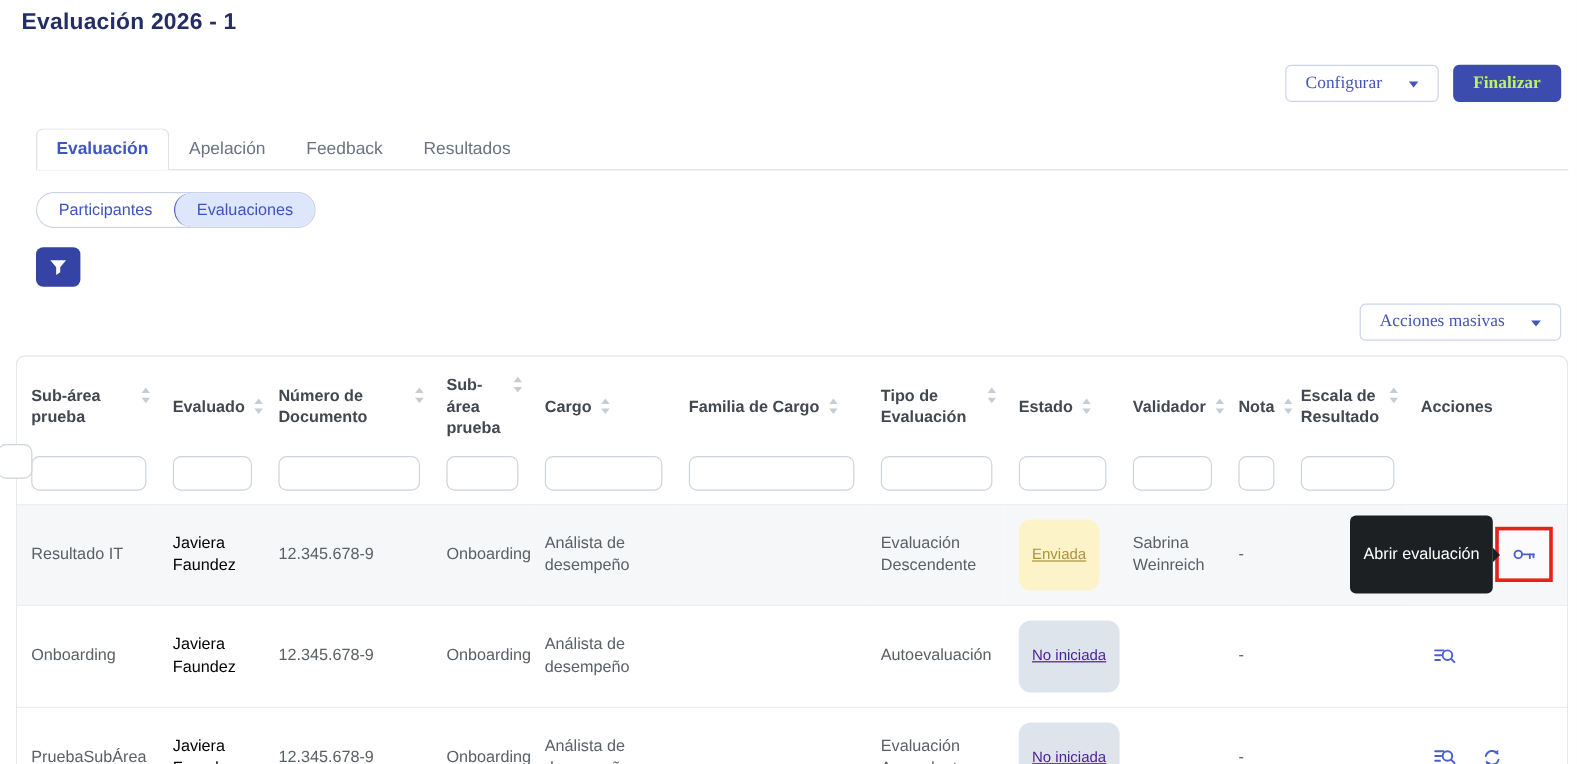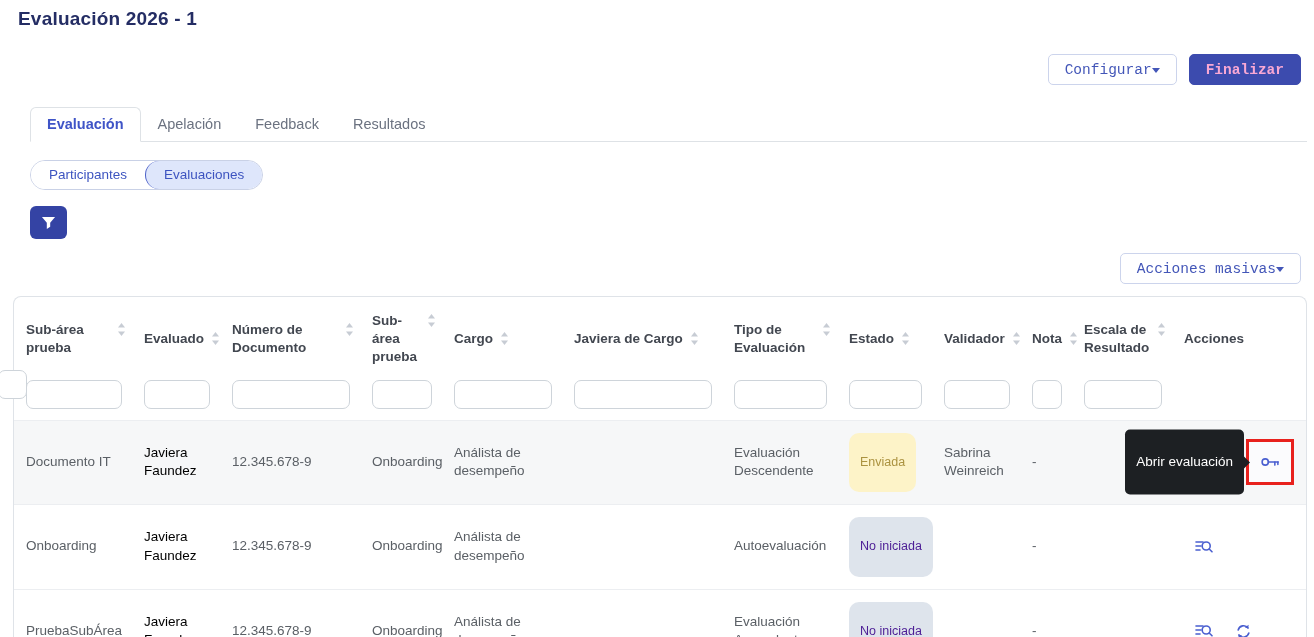--- a/index.html
+++ b/index.html
@@ -3,24 +3,24 @@
 <meta charset="utf-8">
 <style>
   * { margin:0; padding:0; box-sizing:border-box; }
   html,body { width:1314px; height:637px; overflow:hidden; background:#ffffff;
               font-family:"Liberation Sans", sans-serif; }
   body { position:relative; }
 
   
   .page-title { margin:8px 0 0 18px; font-size:19px; font-weight:700; color:#242d64; letter-spacing:.2px; }
   .header-actions { display:flex; justify-content:flex-end; gap:12px; margin:24px 13px 0 0; }
-  .btn { font-family:Liberation Mono, monospace; font-size:14.5px; border-radius:5px; height:31px; padding:0 16px;
-         cursor:pointer; display:inline-flex; align-items:center; gap:0; }
+  .btn { font-family:Liberation Serif, serif; font-size:14.5px; border-radius:5px; height:31px; padding:0 16px;
+         cursor:pointer; display:inline-flex; align-items:center; gap:22px; }
   .btn-outline { background:#fff; color:#4356b8; border:1px solid #ccd4ec; }
-  .btn-solid { background:#3c4bae; color:#f9a8d4; border:1px solid #3c4bae; font-weight:700; }
+  .btn-solid { background:#3c4bae; color:#bef264; border:1px solid #3c4bae; font-weight:700; }
   .caret { width:0; height:0; border-left:4.5px solid transparent; border-right:4.5px solid transparent;
            border-top:5px solid currentColor; display:inline-block; margin-top:2px; }
 
   
   .tabs { display:flex; margin:22px 7px 0 30px; border-bottom:1px solid #dee2e6; }
   .tab { font-size:14.5px; color:#6b7280; padding:8px 16px 9px; cursor:pointer; border:1px solid transparent;
          border-radius:6px 6px 0 0; margin-bottom:-1px; background:transparent; }
   .tab.active { background:#fff; border-color:#dee2e6 #dee2e6 #ffffff; color:#3f54c7; font-weight:700; }
 
   
@@ -44,21 +44,21 @@
   .th-inner { display:flex; align-items:flex-start; gap:7px; line-height:1.35; }
   .sort-icon { flex:none; margin-top:1px; }
   .filters td { padding:0 10px 11px 12px; }
   .filters input { width:100%; max-width:150px; height:29px; border:1px solid #ced4da; border-radius:7px;
                    background:#fff; font-family:inherit; font-size:13px; padding:0 8px; }
   tbody td { font-size:13.5px; color:#5b6066; padding:12px 6px 12px 12px; border-top:1px solid #eceef1;
              vertical-align:middle; line-height:1.4; }
   tbody tr.hovered td { background:#f6f7f8; }
   a.link { color:#000000; text-decoration:none; cursor:pointer; }
 
-  .badge { display:inline-block; font-size:12.5px; padding:21px 11px; border-radius:10px; white-space:nowrap; }
+  .badge { display:inline-block; font-size:12.5px; padding:21px 11px; border-radius:10px; white-space:nowrap;text-decoration:underline; }
   .badge-sent { background:#fdf3c8; color:#ab9240; }
   .badge-muted { background:#dee4ec; color:#4c1d95; }
 
   .actions-cell { position:relative; }
   .act-inner { display:flex; align-items:center; gap:16px; padding-left:8px; }
   .act-inner.right { justify-content:flex-end; padding-right:6px; }
   .icon-btn { background:none; border:none; cursor:pointer; padding:2px; display:inline-flex; }
 
   .tooltip { position:absolute; right:62px; top:50%; transform:translateY(-50%);
              background:#1d2023; color:#fff; font-size:13.5px; padding:23px 11px; border-radius:5px;
@@ -174,21 +174,21 @@
             <div class="th-inner">
               <span>Cargo</span>
               <svg class="sort-icon" width="9" height="15" viewBox="0 0 9 15">
                 <path d="M4.5 1 L8 5.6 H1 Z" fill="#c7ccd4"></path>
                 <path d="M4.5 14 L1 9.4 H8 Z" fill="#c7ccd4"></path>
               </svg>
             </div>
           </th>
         <th>
             <div class="th-inner">
-              <span>Javiera de Cargo</span>
+              <span>Familia de Cargo</span>
               <svg class="sort-icon" width="9" height="15" viewBox="0 0 9 15">
                 <path d="M4.5 1 L8 5.6 H1 Z" fill="#c7ccd4"></path>
                 <path d="M4.5 14 L1 9.4 H8 Z" fill="#c7ccd4"></path>
               </svg>
             </div>
           </th>
         <th>
             <div class="th-inner">
               <span>Tipo de Evaluación</span>
               <svg class="sort-icon" width="9" height="15" viewBox="0 0 9 15">
@@ -249,21 +249,21 @@
         <td><input type="text" style=""></td>
         <td><input type="text" style=""></td>
         <td><input type="text" style=""></td>
         <td><input type="text" style=""></td>
         <td><input type="text" style=""></td>
         <td></td>
       </tr>
     </thead>
     <tbody>
       <tr class="hovered">
-        <td>Documento IT</td>
+        <td>Resultado IT</td>
         <td><a class="link">Javiera Faundez</a></td>
         <td>12.345.678-9</td>
         <td>Onboarding</td>
         <td>Análista de desempeño</td>
         <td></td>
         <td>Evaluación Descendente</td>
         <td><span class="badge badge-sent">Enviada</span></td>
         <td>Sabrina Weinreich</td>
         <td>-</td>
         <td></td>

